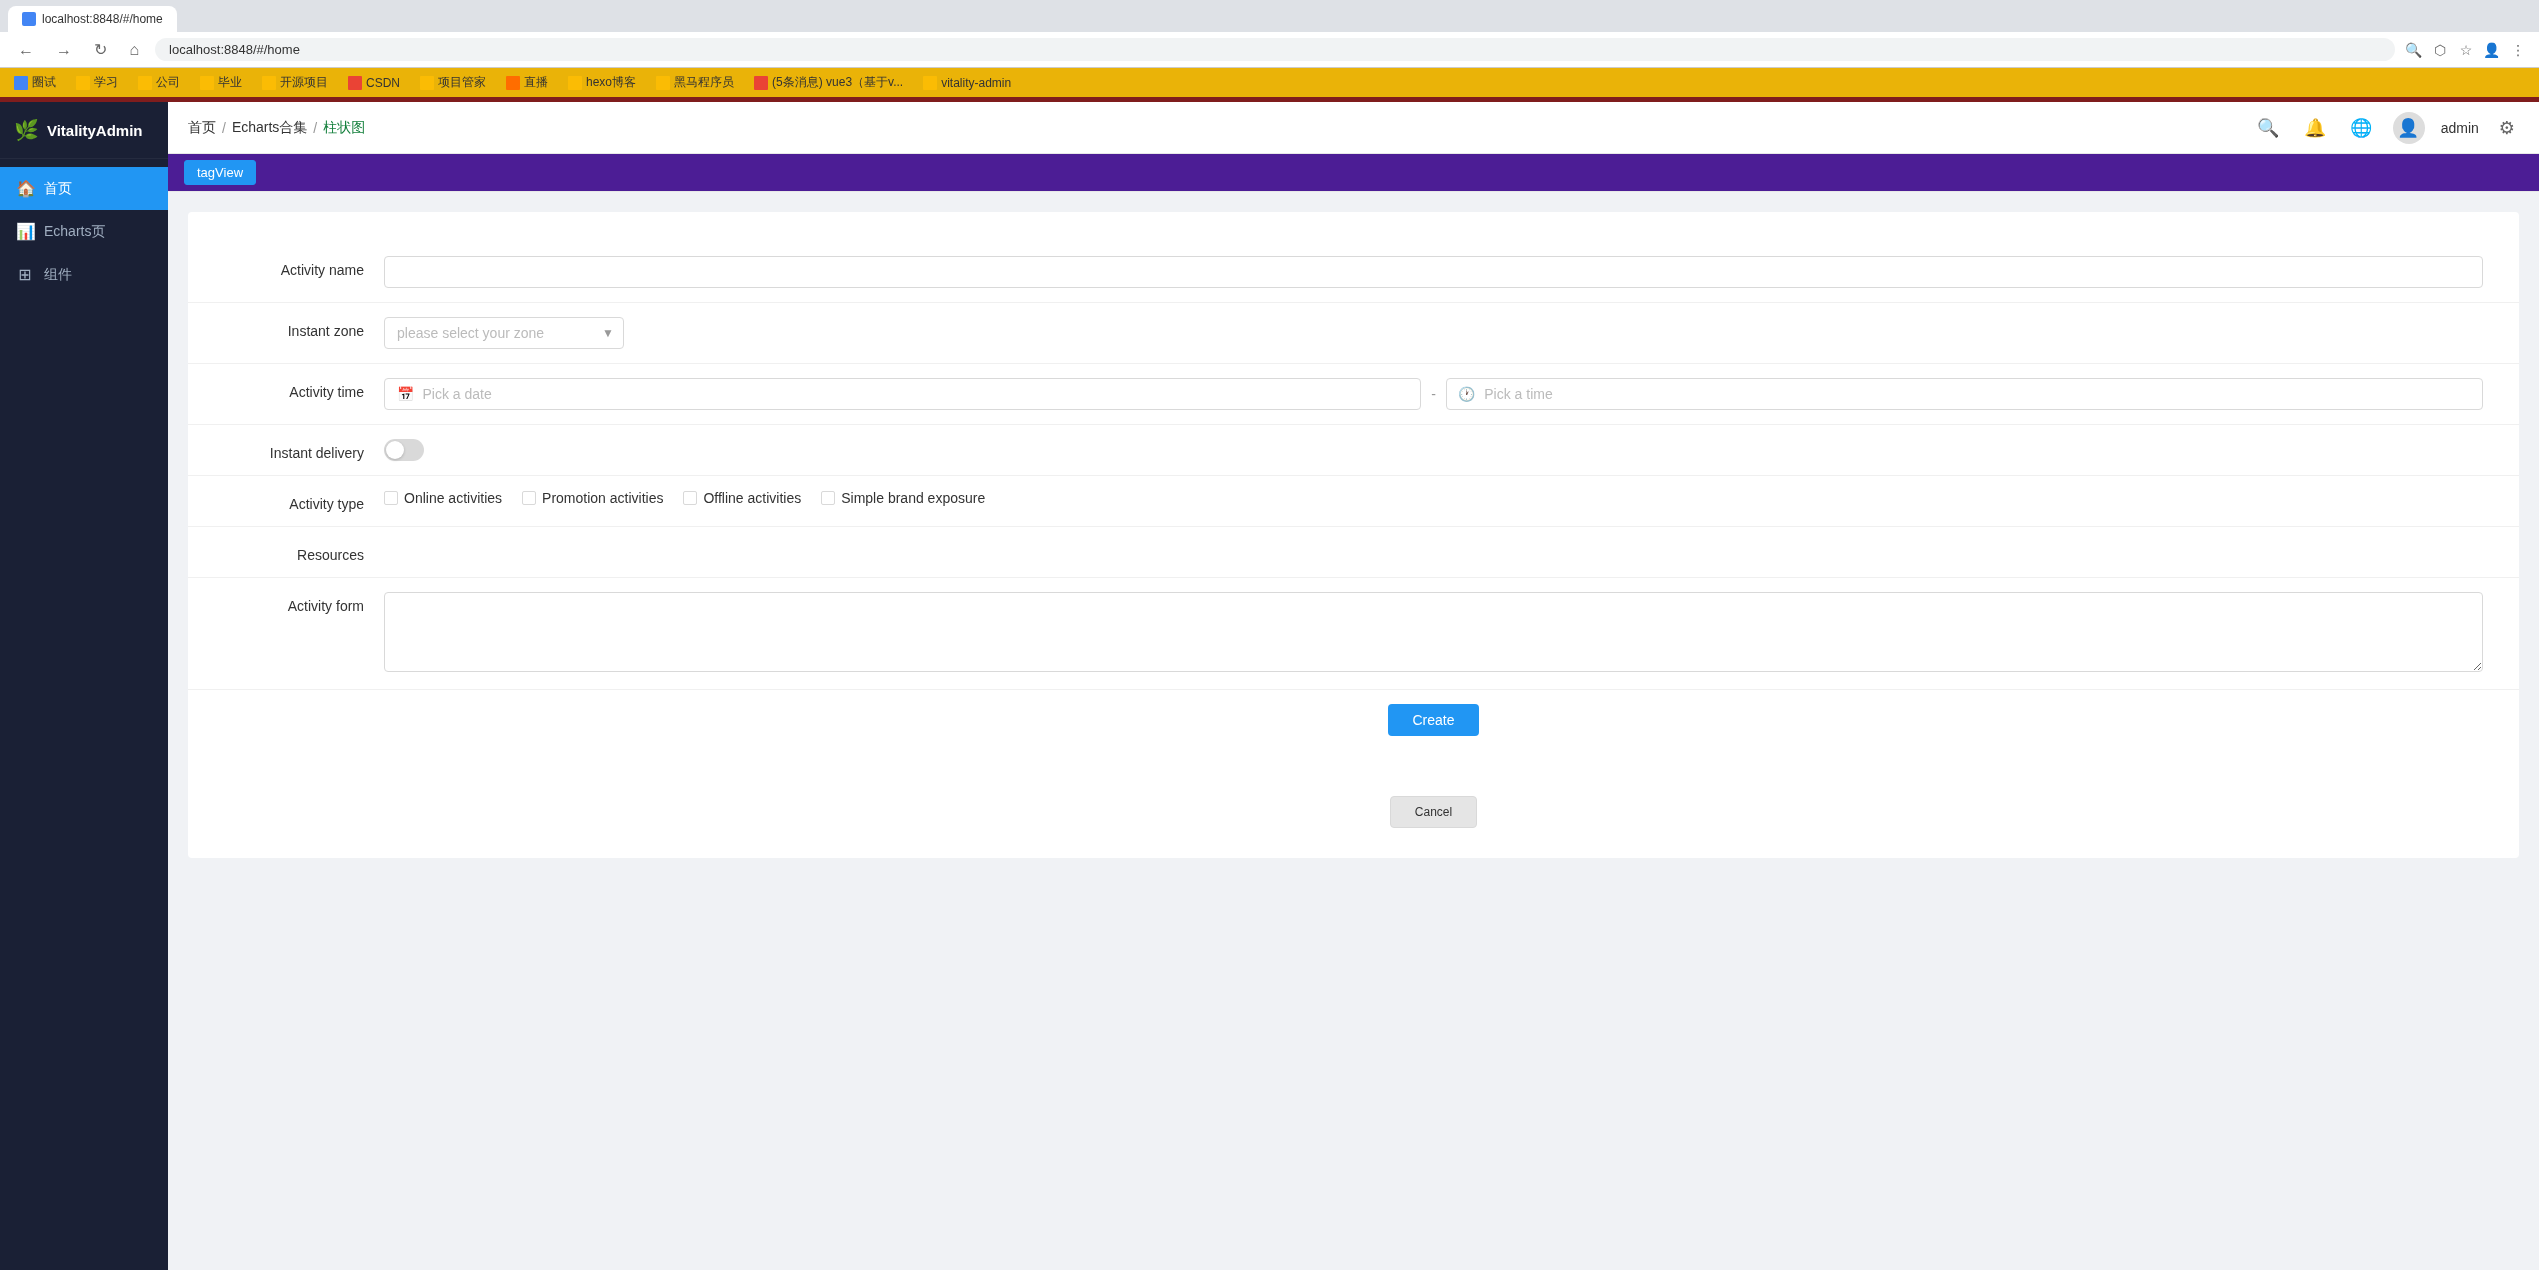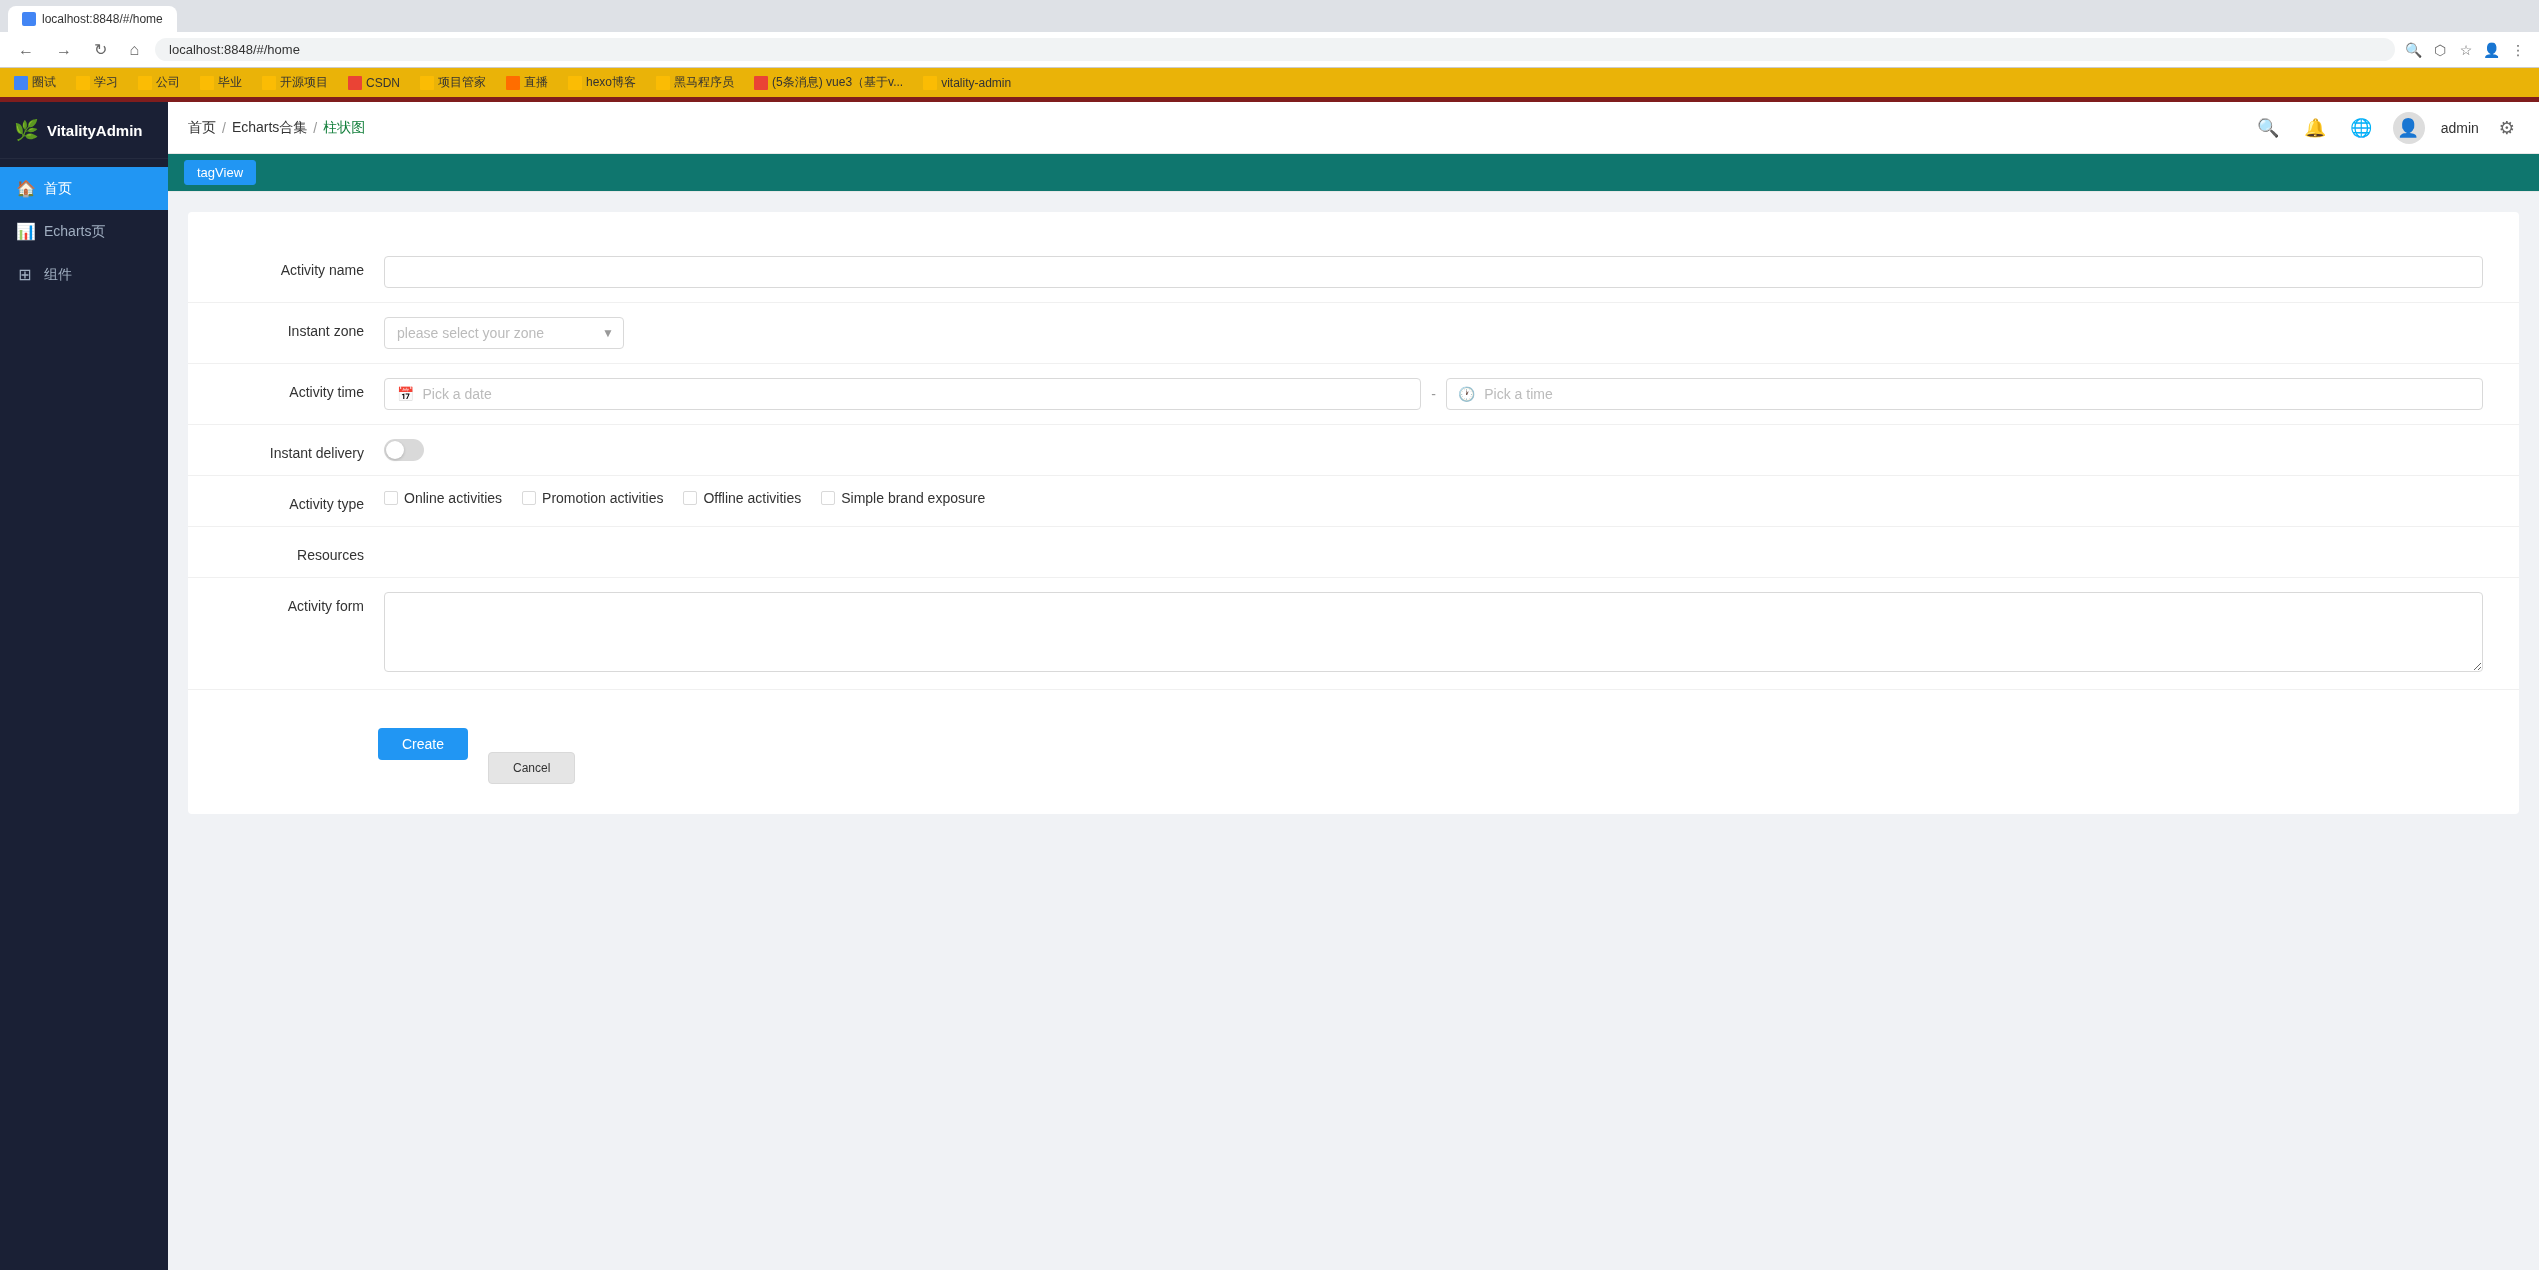--- a/index.html
+++ b/index.html
@@ -45,21 +45,21 @@
     .breadcrumb { display: flex; align-items: center; gap: 6px; font-size: 14px; color: #666; }
     .breadcrumb-sep { color: #999; }
     .breadcrumb-link { color: #333; cursor: pointer; }
     .breadcrumb-current { color: #15803d; }
     .header-actions { display: flex; align-items: center; gap: 16px; }
     .header-icon { color: #666; font-size: 18px; cursor: pointer; padding: 4px; }
     .header-avatar { width: 32px; height: 32px; border-radius: 50%; background: #ddd; overflow: hidden; display: flex; align-items: center; justify-content: center; }
     .header-username { color: #333; font-size: 14px; cursor: pointer; }
 
     
-    .tag-view { background: #0f766e; border-bottom: 1px solid #e8e8e8; padding: 6px 16px; display: flex; align-items: center; gap: 4px; }
+    .tag-view { background: #4c1d95; border-bottom: 1px solid #e8e8e8; padding: 6px 16px; display: flex; align-items: center; gap: 4px; }
     .tag-item { padding: 4px 12px; font-size: 13px; border-radius: 3px; cursor: pointer; border: 1px solid #d9d9d9; color: #333; }
     .tag-item.active { background: #2196f3; color: #fff; border-color: #2196f3; }
 
     
     .main-content { flex: 1; overflow-y: auto; padding: 20px; background: #f0f2f5; }
 
     
     .form-card { background: #fff; border-radius: 4px; padding: 30px 0; }
     .form-row { display: flex; align-items: flex-start; padding: 14px 36px; border-bottom: 1px solid #f0f0f0; }
     .form-row:last-child { border-bottom: none; }
@@ -83,21 +83,21 @@
     
     .checkbox-group { display: flex; align-items: center; gap: 20px; flex-wrap: wrap; }
     .checkbox-item { display: flex; align-items: center; gap: 6px; cursor: pointer; }
     .checkbox-box { width: 14px; height: 14px; border: 1px solid #d9d9d9; border-radius: 2px; background: #fff; flex-shrink: 0; }
     .checkbox-label { font-size: 14px; color: #333; }
 
     
     .form-textarea { width: 100%; border: 1px solid #d9d9d9; border-radius: 4px; padding: 7px 12px; font-size: 14px; color: #333; outline: none; resize: vertical; min-height: 80px; }
 
     
-    .form-buttons { display: flex; align-items: center; gap: 20px; padding: 14px 30px 0; margin-left: 160px; }
+    .form-buttons { display: flex; align-items: center; gap: 12px; padding: 14px 30px 0; margin-left: 160px; flex-direction: column; }
     .btn-create { background: #2196f3; color: #fff; border: none; border-radius: 4px; padding: 8px 24px; font-size: 14px; cursor: pointer; }
     .btn-cancel { background: #e5e5e5; color: #333; border: 1px solid #d9d9d9; border-radius: 4px; padding: 8px 24px; font-size: 12px; cursor: pointer; margin-top: 48px; }
   </style>
 </head>
 <body>
 
 <div class="browser-chrome">
   <div class="browser-tab-bar">
     <div class="browser-tab">
       <div class="tab-favicon"></div>

